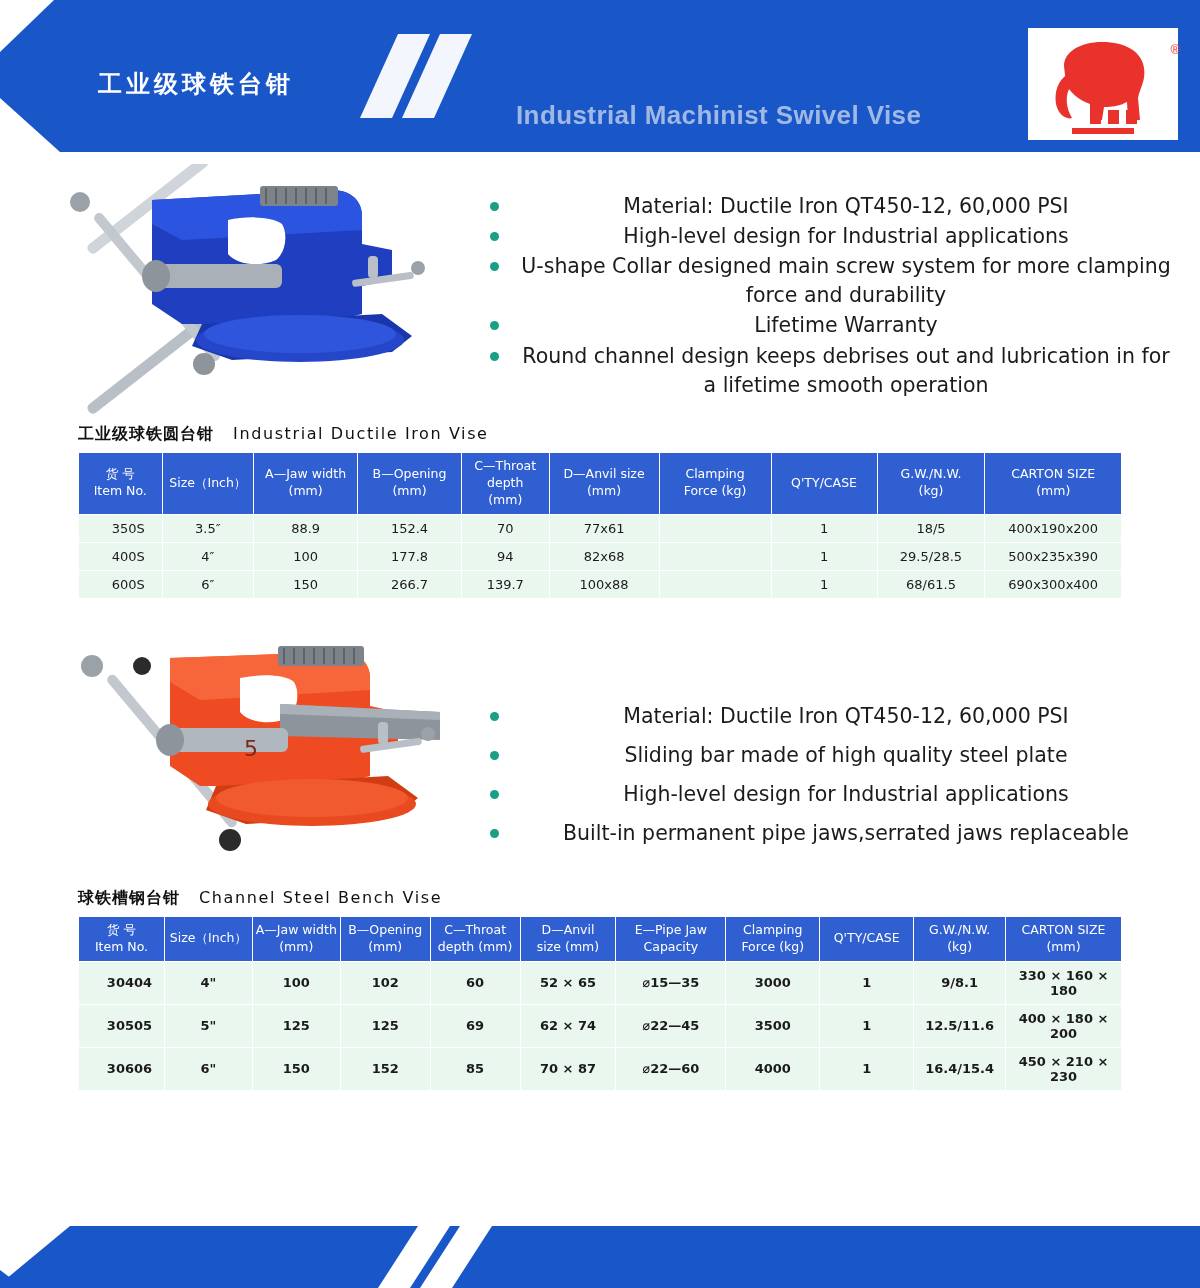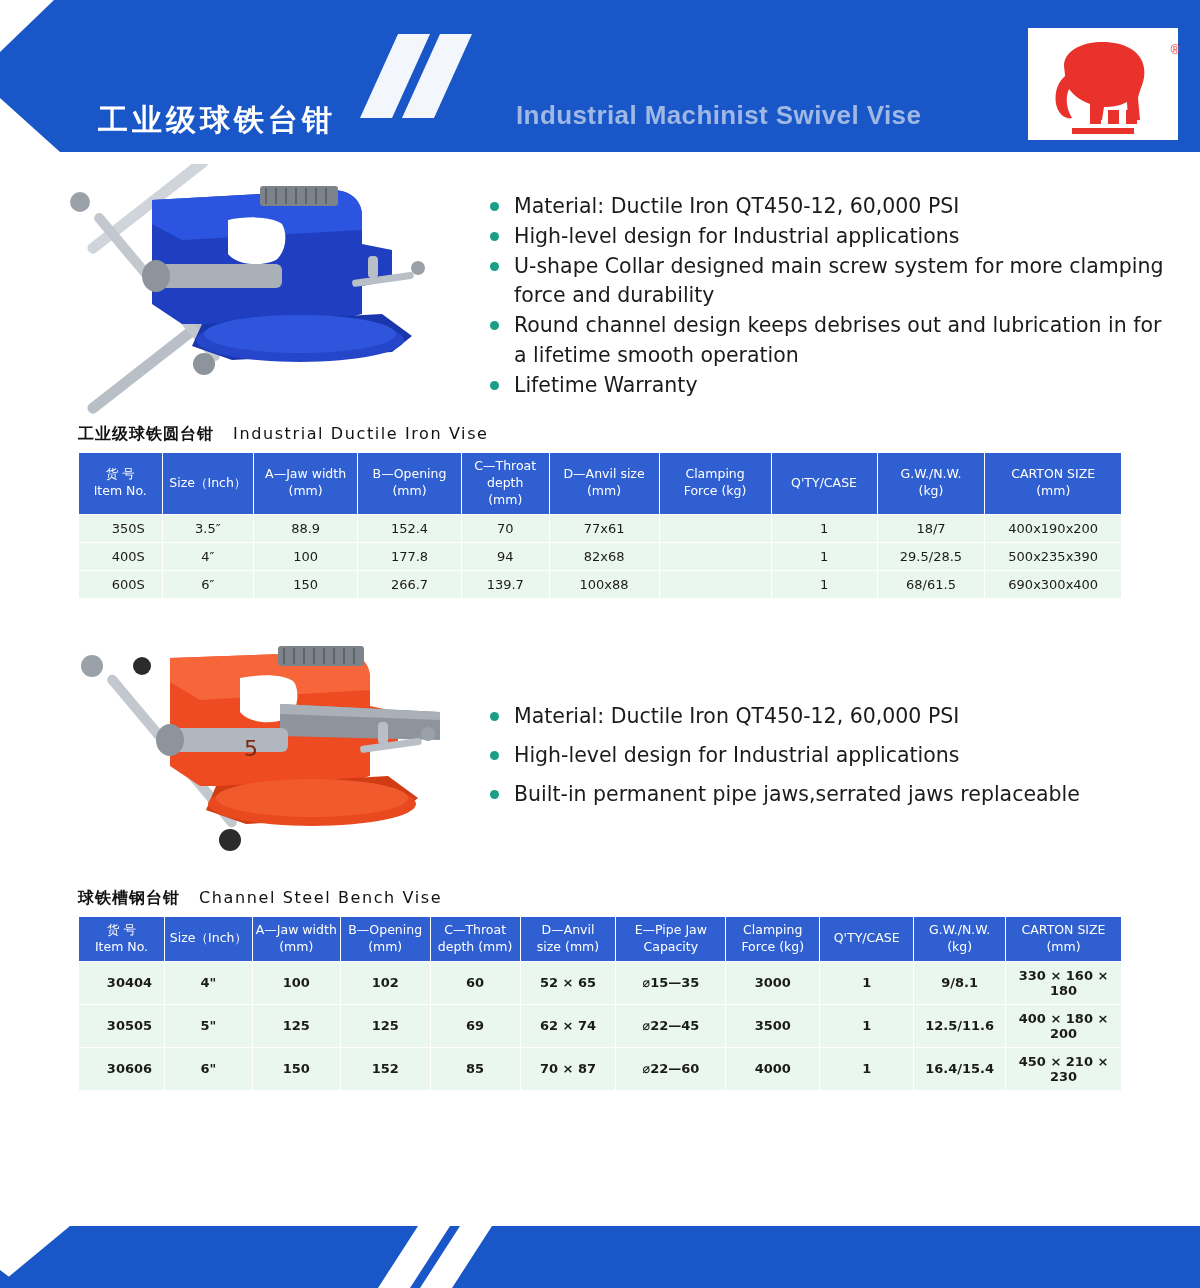--- a/index.html
+++ b/index.html
@@ -22,27 +22,26 @@
     overflow: hidden;
   }
   .header .band-deco {
     position: absolute;
     top: 0; left: 0;
     width: 1200px; height: 152px;
   }
   .hdr-cn {
     position: absolute;
     left: 98px; top: 72px;
-    font-size: 30px;
+    font-size: 24px;
     font-weight: bold;
     color: #ffffff;
     letter-spacing: 4px;
     line-height: 1;
     font-family: "DejaVu Sans", sans-serif;
-    margin-top: 33px;
   }
   .hdr-en {
     position: absolute;
     left: 516px; top: 102px;
     font-size: 26px;
     font-weight: bold;
     color: #9fb8e4;
     letter-spacing: 0.4px;
     line-height: 1;
   }
@@ -74,21 +73,21 @@
 
   .product-photo {
     position: absolute;
     width: 420px; height: 250px;
   }
   .bullets {
     position: absolute;
     left: 488px;
     width: 690px;
     list-style: none;
-    margin: 0; padding: 0;
+    margin: 0; padding: 0; text-align: center;
   }
   .bullets li {
     position: relative;
     padding-left: 26px;
     font-size: 20.5px;
     color: #1b1b1b;
     line-height: 1.42;
     margin-bottom: 1px;
     font-family: "DejaVu Sans", sans-serif;
   }
@@ -237,22 +236,22 @@
       <rect x="320" y="112" width="62" height="7" rx="3" fill="#b9bfc6" transform="rotate(-8 350 116)"></rect>
       <circle cx="386" cy="104" r="7" fill="#9aa1a8"></circle>
       <rect x="336" y="92" width="10" height="22" rx="4" fill="#b9bfc6"></rect>
     </svg>
   </div>
 
   <ul class="bullets" style="top:40px;">
     <li>Material: Ductile Iron QT450-12, 60,000 PSI</li>
     <li>High-level design for Industrial applications</li>
     <li>U-shape Collar designed main screw system for more clamping force and durability</li>
+    <li>Lifetime Warranty</li>
     <li>Round channel design keeps debrises out and lubrication in for a lifetime smooth operation</li>
-    <li>Lifetime Warranty</li>
   </ul>
 
   <div class="table-caption" style="top:272px;">
     <span class="cn">工业级球铁圆台钳</span>
     <span class="en">Industrial  Ductile  Iron  Vise</span>
   </div>
 
   <table class="spec" id="table-1">
     <thead>
       <tr>
@@ -299,21 +298,21 @@
     <tbody>
       <tr>
         <td class="left">350S</td>
         <td>3.5″</td>
         <td>88.9</td>
         <td>152.4</td>
         <td>70</td>
         <td>77x61</td>
         <td></td>
         <td>1</td>
-        <td>18/7</td>
+        <td>18/5</td>
         <td>400x190x200</td>
       </tr>
       <tr>
         <td class="left">400S</td>
         <td>4″</td>
         <td>100</td>
         <td>177.8</td>
         <td>94</td>
         <td>82x68</td>
         <td></td>
@@ -378,20 +377,21 @@
       <ellipse cx="272" cy="170" rx="96" ry="19" fill="#f05a2d"></ellipse>
 
       <rect x="320" y="114" width="62" height="7" rx="3" fill="#b9bfc6" transform="rotate(-8 350 118)"></rect>
       <circle cx="388" cy="106" r="7" fill="#9aa1a8"></circle>
       <rect x="338" y="94" width="10" height="22" rx="4" fill="#b9bfc6"></rect>
     </svg>
   </div>
 
   <ul class="bullets compact" style="top:82px;">
     <li>Material: Ductile Iron QT450-12, 60,000 PSI</li>
+    <li>Sliding bar made of high quality steel plate</li>
     <li>High-level design for Industrial applications</li>
     <li>Built-in permanent pipe jaws,serrated jaws replaceable</li>
   </ul>
 
   <div class="table-caption" style="top:268px;">
     <span class="cn">球铁槽钢台钳</span>
     <span class="en">Channel  Steel  Bench  Vise</span>
   </div>
 
   <table class="spec" id="table-2">

